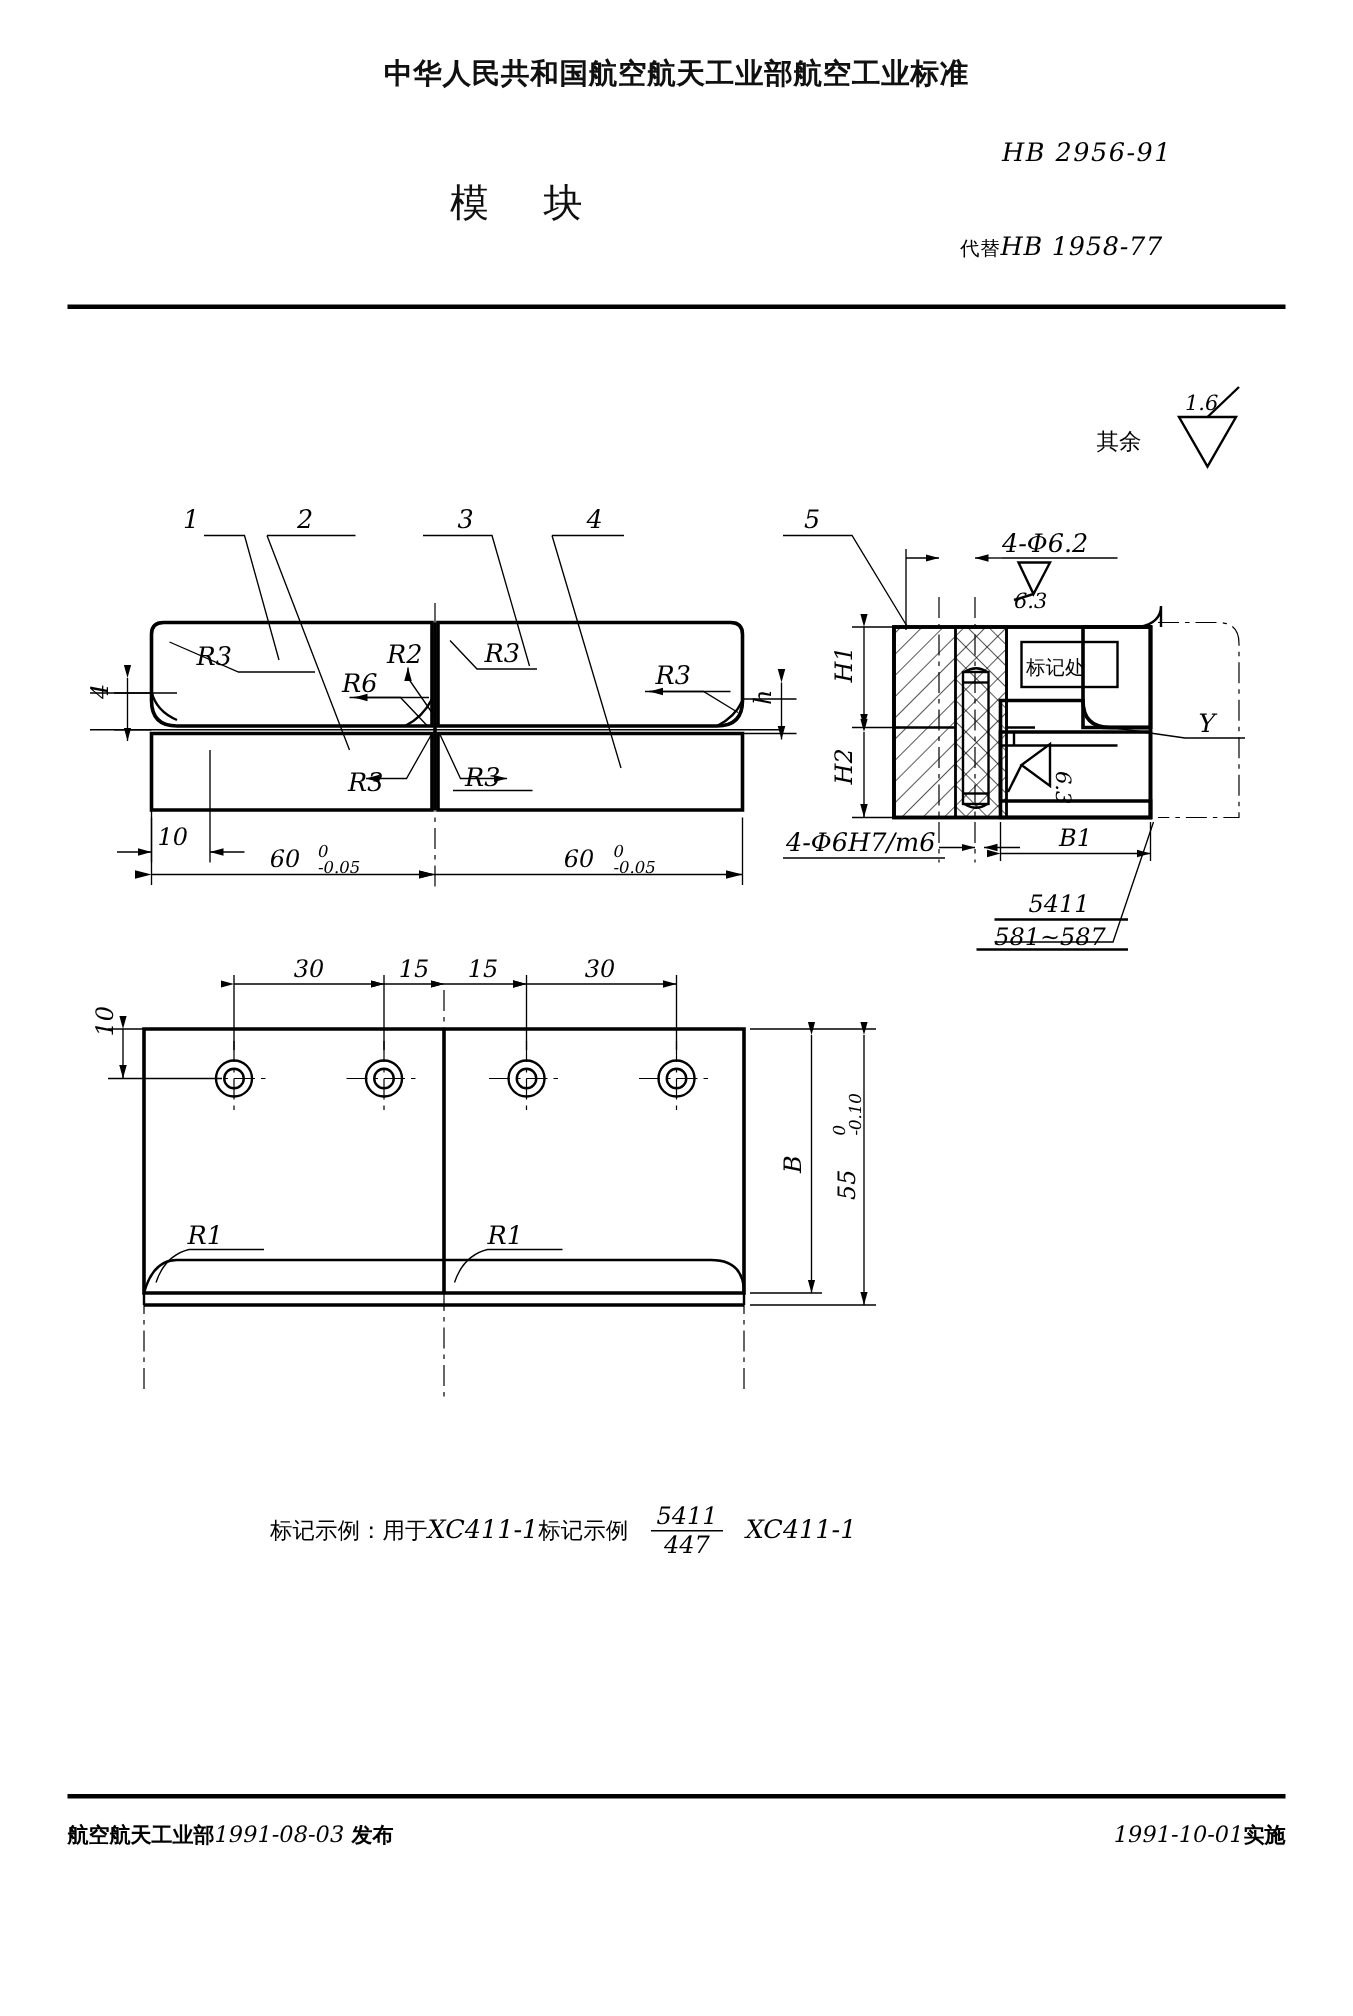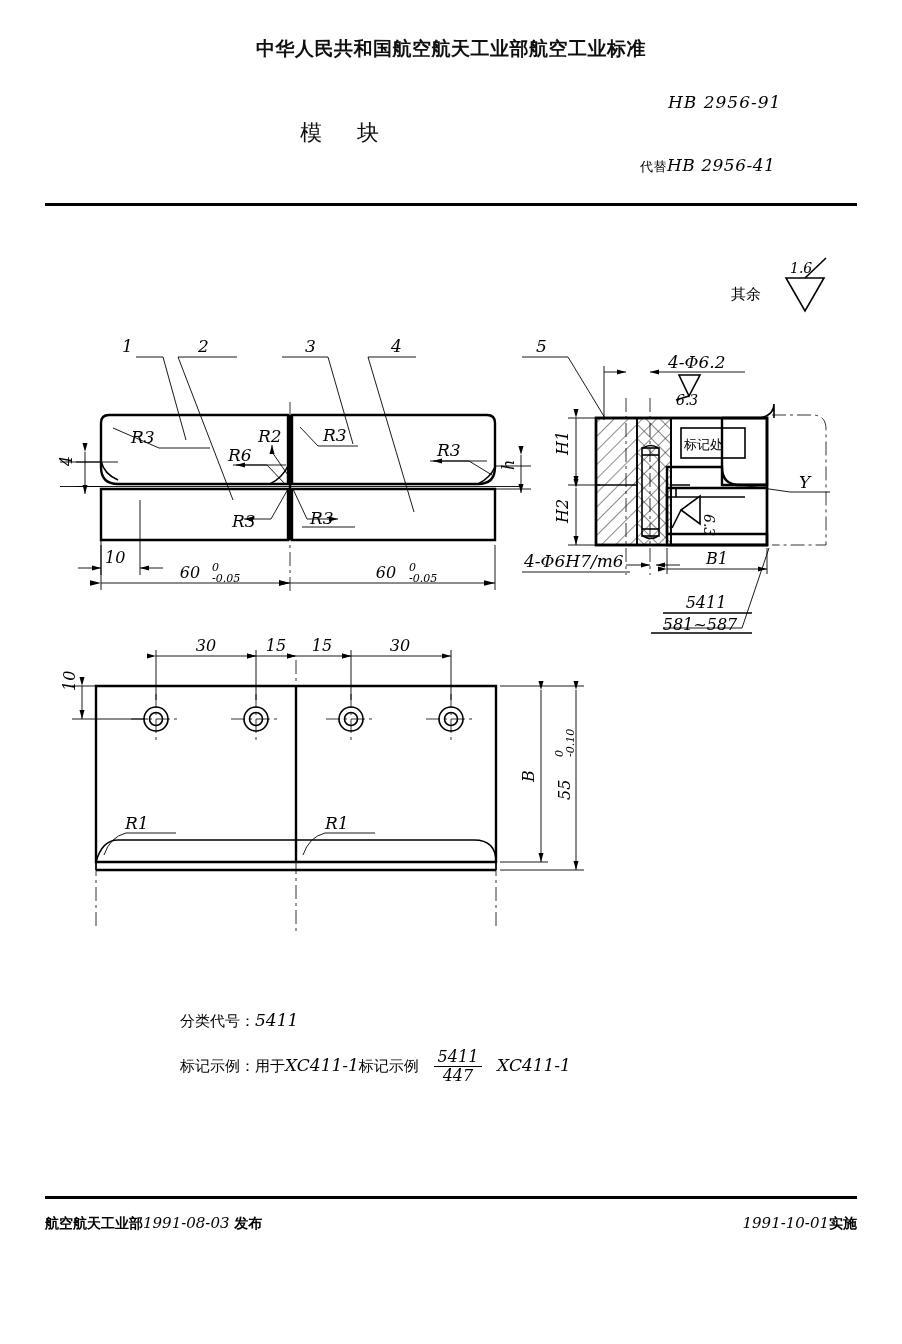--- a/index.html
+++ b/index.html
@@ -27,21 +27,21 @@
     font-family: "DejaVu Sans", sans-serif;
     font-weight: bold;
     font-size: 19px;
     letter-spacing: 0.5px;
     color: #101010;
   }
   .doc-title {
     position: absolute;
     left: 300px; top: 118px;
     font-family: "DejaVu Sans", sans-serif;
-    font-size: 22px;
+    font-size: 26px;
     letter-spacing: 14px;
     color: #101010;
   }
   .std-no {
     position: absolute;
     left: 648px; top: 92px;
     font-family: "DejaVu Serif", serif;
     font-style: italic;
     font-size: 17px;
     letter-spacing: 1px;
@@ -176,30 +176,27 @@
 
 <div class="page">
 
   <div class="hdr-title">中华人民共和国航空航天工业部航空工业标准</div>
 
   <div class="doc-title">模 块</div>
 
   <div class="std-no">HB 2956-91</div>
 
   <div class="std-replace">
-    <span class="cn">代替</span><span>HB 2956-41</span>
+    <span class="cn">代替</span><span>HB 1958-77</span>
   </div>
 
   <div class="rule-top"></div>
   <div class="rule-bottom"></div>
 
   <div class="notes">
-    <div>
-      <span>分类代号：</span><span class="num">5411</span>
-    </div>
     <div>
       <span>标记示例：</span><span>用于</span><span class="num">XC411-1</span><span>标记示例</span>
       <span class="frac">
         <span class="top">5411</span>
         <span class="bot">447</span>
       </span>
       <span class="num">XC411-1</span>
     </div>
   </div>
 

